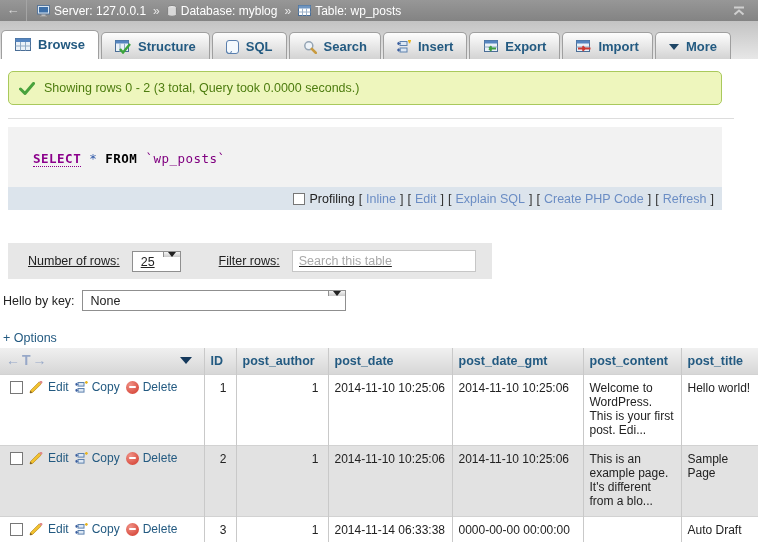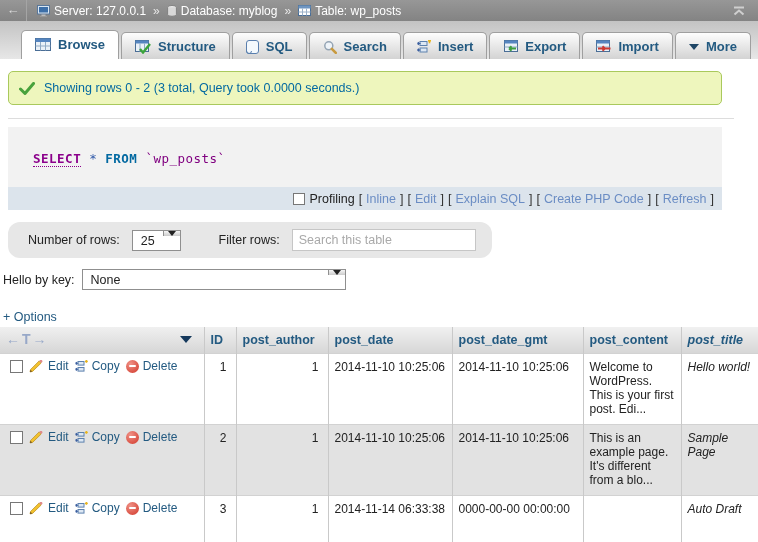--- a/index.html
+++ b/index.html
@@ -11,56 +11,56 @@
                display:flex; align-items:center; font-size:12px; }
   .back-btn { width:27px; text-align:center; color:#dcdcdc; border-right:1px solid #a5a5a5;
               height:100%; line-height:20px; cursor:pointer; font-size:13px; }
   .crumbs { display:flex; align-items:center; gap:5px; margin-left:10px; }
   .crumb { display:flex; align-items:center; gap:4px; cursor:pointer; }
   .sep { color:#e8e8e8; margin:0 2px; }
   .collapse-btn { margin-left:auto; margin-right:12px; cursor:pointer; display:flex; }
 
   
   .tabbar { height:38px; background:linear-gradient(#c3c3c3,#e7e7e7);
-            display:flex; align-items:flex-end; padding-left:20px; }
+            display:flex; align-items:flex-end; padding-left:0; }
   .tab { display:flex; align-items:center; gap:7px; padding:6px 13px 5px;
          margin:0 1px; border:1px solid #9f9f9f; border-bottom:none;
          border-radius:5px 5px 0 0; background:linear-gradient(#fdfdfd,#d3d3d3);
          color:#235a81; font-weight:bold; font-size:13px; cursor:pointer; white-space:nowrap; }
   .tab.active { background:#fff; padding-bottom:7px; }
   .icon { display:inline-flex; align-items:center; }
   .tri-down { width:0; height:0; border-left:5px solid transparent;
               border-right:5px solid transparent; border-top:6px solid #1e4666; }
 
   
   .message { margin:12px 36px 0 8px; background:#eef6bd; border:1px solid #a9c95c;
              border-radius:5px; padding:9px 10px; display:flex; align-items:center; gap:9px;
-             color:#0369a1; }
+             color:#4d7c0f; }
 
   .divider { margin:13px 24px 0 8px; border-top:1px solid #ddd; }
 
   
   .sqlbox { margin:8px 36px 0 8px; background:#f2f2f2; }
   .sql-text { padding:24px 10px 21px 25px; font-family:"DejaVu Sans Mono", monospace;
               font-size:12.5px; letter-spacing:0.5px; }
   .kw-select { color:#8b008b; font-weight:bold; border-bottom:1px dotted #8b008b; cursor:pointer; }
   .kw-star { color:#2e58a8; }
-  .kw-from { color:#0369a1; font-weight:bold;margin-top:44px; }
+  .kw-from { color:#000000; font-weight:bold;margin-top:44px; }
   .kw-table { color:#800080; }
   .profilingbar { background:#dce4ec; padding:3px 8px; display:flex; align-items:center;
                   justify-content:flex-end; gap:4px; height:23px; }
   .profilingbar a { color:#6b8dc4; text-decoration:none; cursor:pointer; }
   .bracket { color:#333; }
   .cb { width:13px; height:13px; background:#fff; border:1px solid #777; display:inline-block;
         cursor:pointer; }
   .cb.small { width:12px; height:12px; }
 
   
-  .rowcontrols { margin:12px 0 0 8px; display:inline-flex; align-items:center; gap:12px;
-                 background:#e7e7e7; border-radius:12px; padding:7px 16px 7px 20px; color:#222; }
+  .rowcontrols { margin:33px 0 0 8px; display:inline-flex; align-items:center; gap:12px;
+                 background:#e7e7e7; border-radius:0; padding:7px 16px 7px 20px; color:#222;text-decoration:underline; }
   .fsel { display:inline-flex; align-items:flex-start; border:1px solid #8f8f8f; background:#fff;
           height:21px; cursor:pointer; }
   .fsel .v { padding:3px 8px 0 8px; }
   .fsel .b { width:17px; border-left:1px solid #8f8f8f;
              background:linear-gradient(#f6f6f6,#cbcbcb); display:flex; align-items:center;
              justify-content:center; }
   .fsel .b .arr { width:0; height:0; border-left:4px solid transparent;
                   border-right:4px solid transparent; border-top:5px solid #222; }
   .filter-input { width:184px; height:22px; border:1px solid #c6c6c6; padding:3px 6px;
                   font-family:inherit; font-size:12.5px; color:#222; }
@@ -70,21 +70,21 @@
   .sortrow { margin:11px 0 0 3px; display:flex; align-items:center; gap:7px; }
   .sortrow .fsel { width:264px; }
   .sortrow .v { flex:1; }
 
   .options-link { display:inline-block; margin:20px 0 3px 3px; color:#235a81;
                   text-decoration:none; cursor:pointer; }
 
   
   table { width:758px; border-collapse:collapse; table-layout:fixed; font-size:12px; }
   th, td { border-right:1px solid #c9c9c9; vertical-align:top; text-align:left; }
-  th:last-child, td:last-child { border-right:none;font-style:italic; }
+  th:last-child, td:last-child { border-right:none; }
   thead th { background:linear-gradient(#f0f0f0,#d6d6d6); color:#235a81; font-weight:bold;
              padding:6px 6px; font-size:12.5px; }
   thead th.actions-th { padding:4px 6px; }
   .th-flex { display:flex; align-items:center; justify-content:space-between; }
   .t-arrows { color:#97a8c8; font-size:14px; letter-spacing:2px; cursor:pointer; }
   .col-drop { width:0; height:0; border-left:6px solid transparent;
               border-right:6px solid transparent; border-top:7px solid #15395c;
               margin-right:6px; cursor:pointer; }
   tbody tr { border-top:1px solid #d2d2d2; }
   tbody tr.striped { background:#e2e2e2; }

